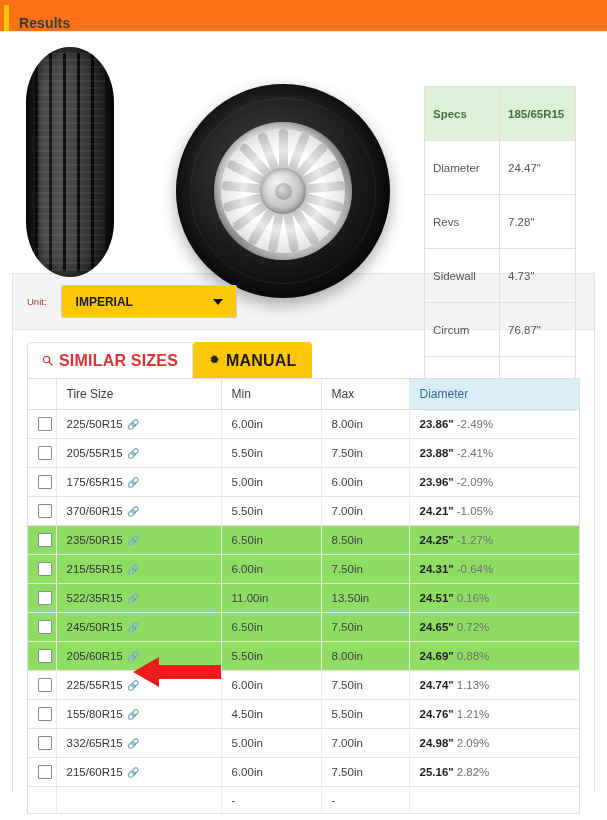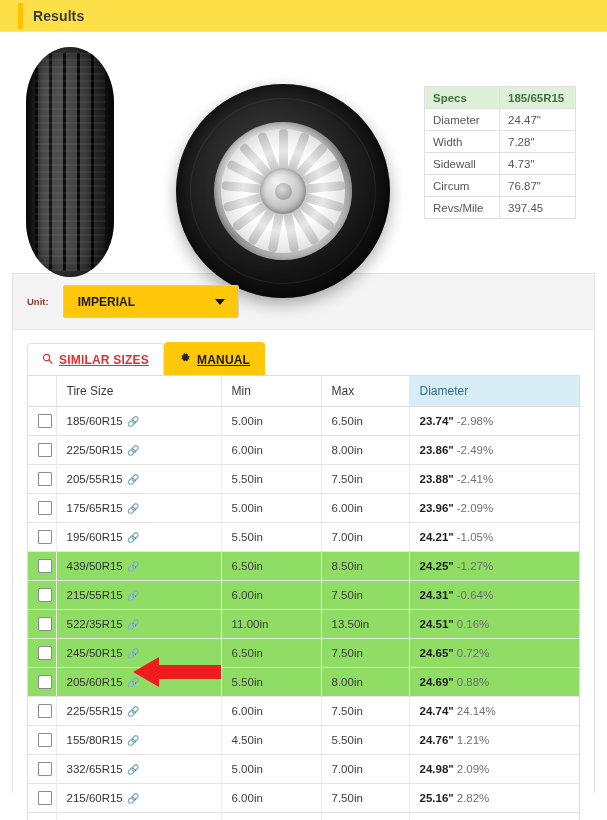--- a/index.html
+++ b/index.html
@@ -12,25 +12,25 @@
     height: 820px;
     font-family: "Liberation Sans", sans-serif;
     color: #333333;
     overflow: hidden;
     position: relative;
   }
 
   
   .results-header {
     height: 32px;
-    background: #fde047;
+    background: #f97316;
     border-bottom: 1px solid #e3e3e3;
     display: flex;
-    align-items: center;
-    padding-left: 18px;
+    align-items: flex-end;
+    padding-left: 4px;
     box-sizing: border-box;
   }
   .accent-bar {
     width: 5px;
     height: 26px;
     background: #ffc200;
     margin-right: 10px;
     flex: 0 0 auto;
   }
   .results-title {
@@ -152,21 +152,21 @@
   .specs {
     position: absolute;
     left: 424px;
     top: 54px;
     width: 152px;
     border-collapse: collapse;
     font-size: 11.5px;
   }
   .specs th, .specs td {
     border: 1px solid #e0e0e0;
-    padding: 4px 8px;
+    padding: 20px 8px;
     text-align: left;
     color: #555555;
     font-weight: normal;
     height: 13px;
   }
   .specs thead th {
     background: #dff0d8;
     color: #3c763d;
     font-weight: bold;
   }
@@ -202,21 +202,21 @@
     padding: 0 16px;
     height: 33px;
     display: inline-flex;
     align-items: center;
     gap: 7px;
     cursor: pointer;
   }
   .unit-label {
     font-size: 9.5px;
     color: #8a3a2c;
-    font-weight: bold;
+    font-weight: normal;
   }
   .unit-select {
     position: relative;
     width: 176px;
     height: 33px;
     background: #ffc70a;
     border: 1px solid #cccccc;
     border-radius: 2px;
     display: flex;
     align-items: center;
@@ -239,31 +239,29 @@
   }
 
   
   .tabs {
     display: flex;
     align-items: flex-end;
     padding: 12px 0 0 14px;
     gap: 0;
   }
   .tab {
-    font-size: 12px;
+    font-size: 16px;
     font-weight: bold;
     letter-spacing: .2px;
     padding: 9px 14px;
     border-radius: 4px 4px 0 0;
     display: inline-flex;
-    align-items: center;
     gap: 6px;
     cursor: pointer;
     box-sizing: border-box;
-    text-decoration: underline;
   }
   .tab-inactive {
     background: #ffffff;
     color: #e03030;
     border: 1px solid #e2e2e2;
     border-bottom: none;
     margin-bottom: -1px;
   }
   .tab-active {
     background: #ffc70a;
@@ -398,21 +396,21 @@
         <th class="label-col">Specs</th>
         <th>185/65R15</th>
       </tr>
     </thead>
     <tbody id="specs-body">
         <tr>
           <td class="label-col">Diameter</td>
           <td>24.47"</td>
         </tr>
         <tr>
-          <td class="label-col">Width</td>
+          <td class="label-col">Revs</td>
           <td>7.28"</td>
         </tr>
         <tr>
           <td class="label-col">Sidewall</td>
           <td>4.73"</td>
         </tr>
         <tr>
           <td class="label-col">Circum</td>
           <td>76.87"</td>
         </tr>
@@ -472,27 +470,20 @@
           <th class="plain"></th>
           <th class="plain">Tire Size</th>
           <th class="plain">Min</th>
           <th class="plain">Max</th>
           <th class="diam-head">Diameter</th>
         </tr>
       </thead>
       <tbody id="sizes-body">
           <tr>
             <td><span class="cbox"></span></td>
-            <td><span class="size-text">185/60R15</span><span class="link-icon" style="font-size: 10px;">🔗</span></td>
-            <td>5.00in</td>
-            <td>6.50in</td>
-            <td><span class="diam-val">23.74"</span><span class="diam-pct">-2.98%</span></td>
-          </tr>
-          <tr>
-            <td><span class="cbox"></span></td>
             <td><span class="size-text">225/50R15</span><span class="link-icon" style="font-size: 10px;">🔗</span></td>
             <td>6.00in</td>
             <td>8.00in</td>
             <td><span class="diam-val">23.86"</span><span class="diam-pct">-2.49%</span></td>
           </tr>
           <tr>
             <td><span class="cbox"></span></td>
             <td><span class="size-text">205/55R15</span><span class="link-icon" style="font-size: 10px;">🔗</span></td>
             <td>5.50in</td>
             <td>7.50in</td>
@@ -500,28 +491,28 @@
           </tr>
           <tr>
             <td><span class="cbox"></span></td>
             <td><span class="size-text">175/65R15</span><span class="link-icon" style="font-size: 10px;">🔗</span></td>
             <td>5.00in</td>
             <td>6.00in</td>
             <td><span class="diam-val">23.96"</span><span class="diam-pct">-2.09%</span></td>
           </tr>
           <tr>
             <td><span class="cbox"></span></td>
-            <td><span class="size-text">195/60R15</span><span class="link-icon" style="font-size: 10px;">🔗</span></td>
+            <td><span class="size-text">370/60R15</span><span class="link-icon" style="font-size: 10px;">🔗</span></td>
             <td>5.50in</td>
             <td>7.00in</td>
             <td><span class="diam-val">24.21"</span><span class="diam-pct">-1.05%</span></td>
           </tr>
           <tr class="hl">
             <td><span class="cbox"></span></td>
-            <td><span class="size-text">439/50R15</span><span class="link-icon" style="font-size: 10px;">🔗</span></td>
+            <td><span class="size-text">235/50R15</span><span class="link-icon" style="font-size: 10px;">🔗</span></td>
             <td>6.50in</td>
             <td>8.50in</td>
             <td><span class="diam-val">24.25"</span><span class="diam-pct">-1.27%</span></td>
           </tr>
           <tr class="hl">
             <td><span class="cbox"></span></td>
             <td><span class="size-text">215/55R15</span><span class="link-icon" style="font-size: 10px;">🔗</span></td>
             <td>6.00in</td>
             <td>7.50in</td>
             <td><span class="diam-val">24.31"</span><span class="diam-pct">-0.64%</span></td>
@@ -545,21 +536,21 @@
             <td><span class="size-text">205/60R15</span><span class="link-icon" style="font-size: 10px;">🔗</span></td>
             <td>5.50in</td>
             <td>8.00in</td>
             <td><span class="diam-val">24.69"</span><span class="diam-pct">0.88%</span></td>
           </tr>
           <tr>
             <td><span class="cbox"></span></td>
             <td><span class="size-text">225/55R15</span><span class="link-icon" style="font-size: 10px;">🔗</span></td>
             <td>6.00in</td>
             <td>7.50in</td>
-            <td><span class="diam-val">24.74"</span><span class="diam-pct">24.14%</span></td>
+            <td><span class="diam-val">24.74"</span><span class="diam-pct">1.13%</span></td>
           </tr>
           <tr>
             <td><span class="cbox"></span></td>
             <td><span class="size-text">155/80R15</span><span class="link-icon" style="font-size: 10px;">🔗</span></td>
             <td>4.50in</td>
             <td>5.50in</td>
             <td><span class="diam-val">24.76"</span><span class="diam-pct">1.21%</span></td>
           </tr>
           <tr>
             <td><span class="cbox"></span></td>

